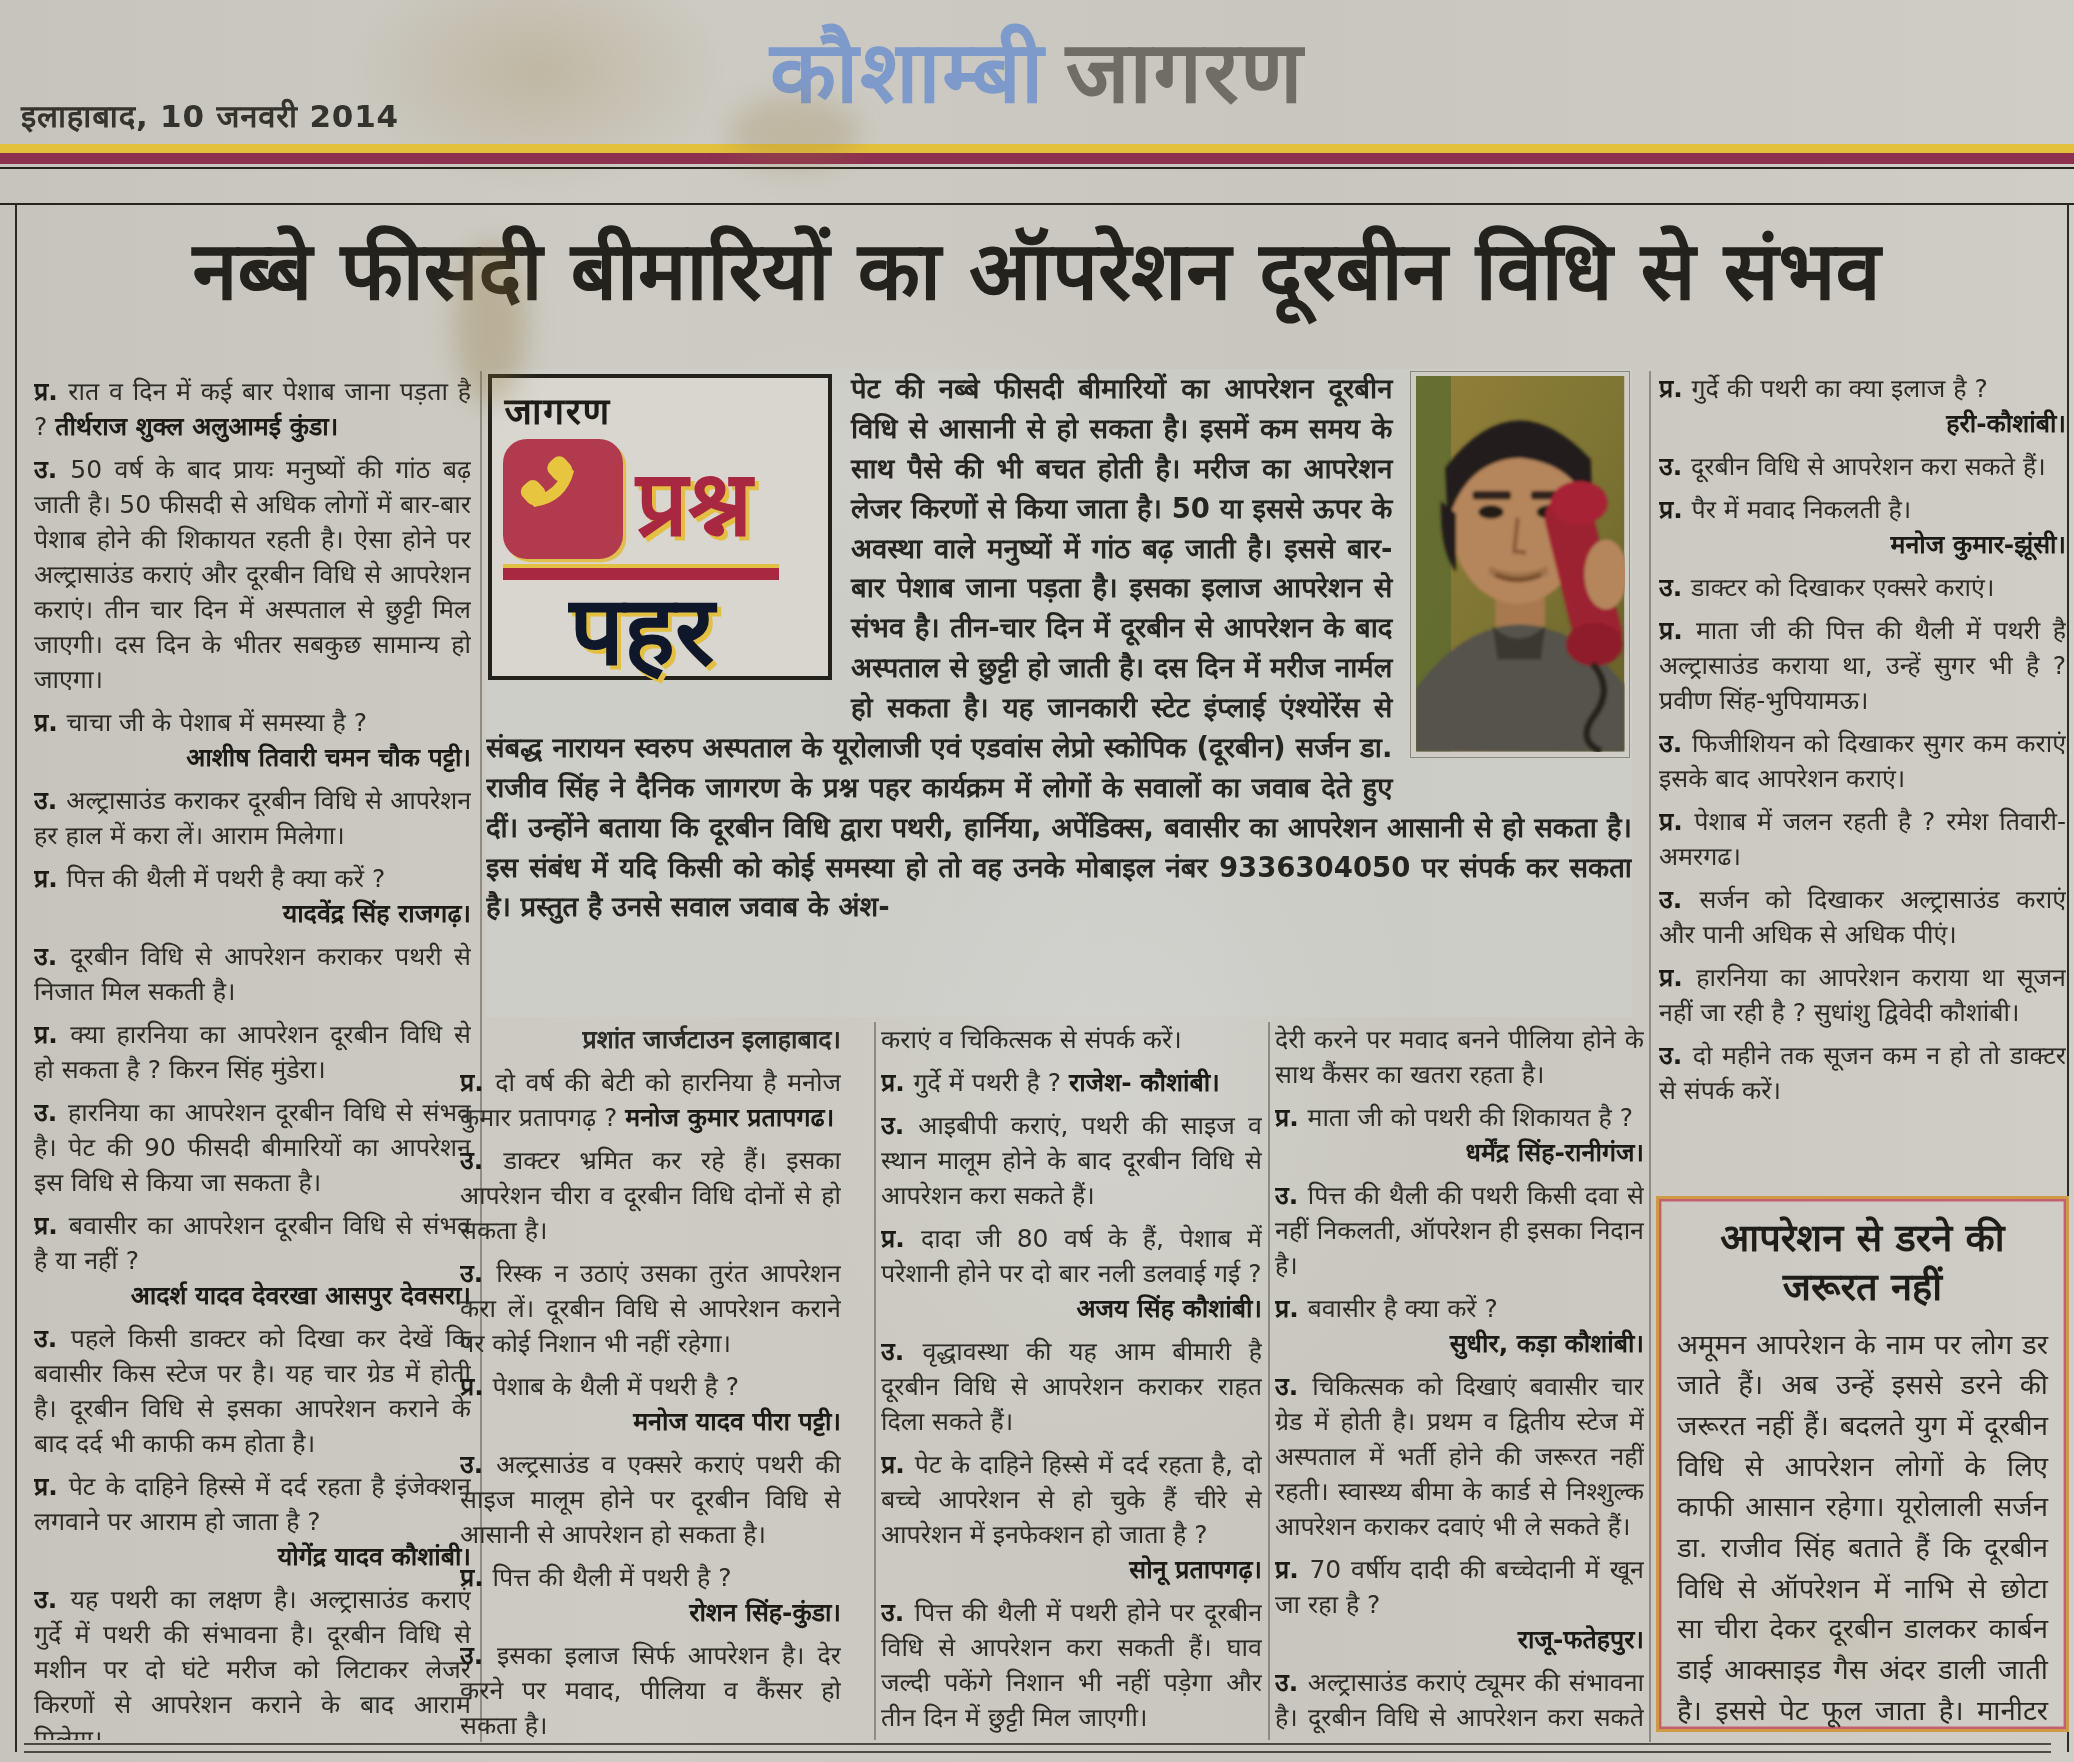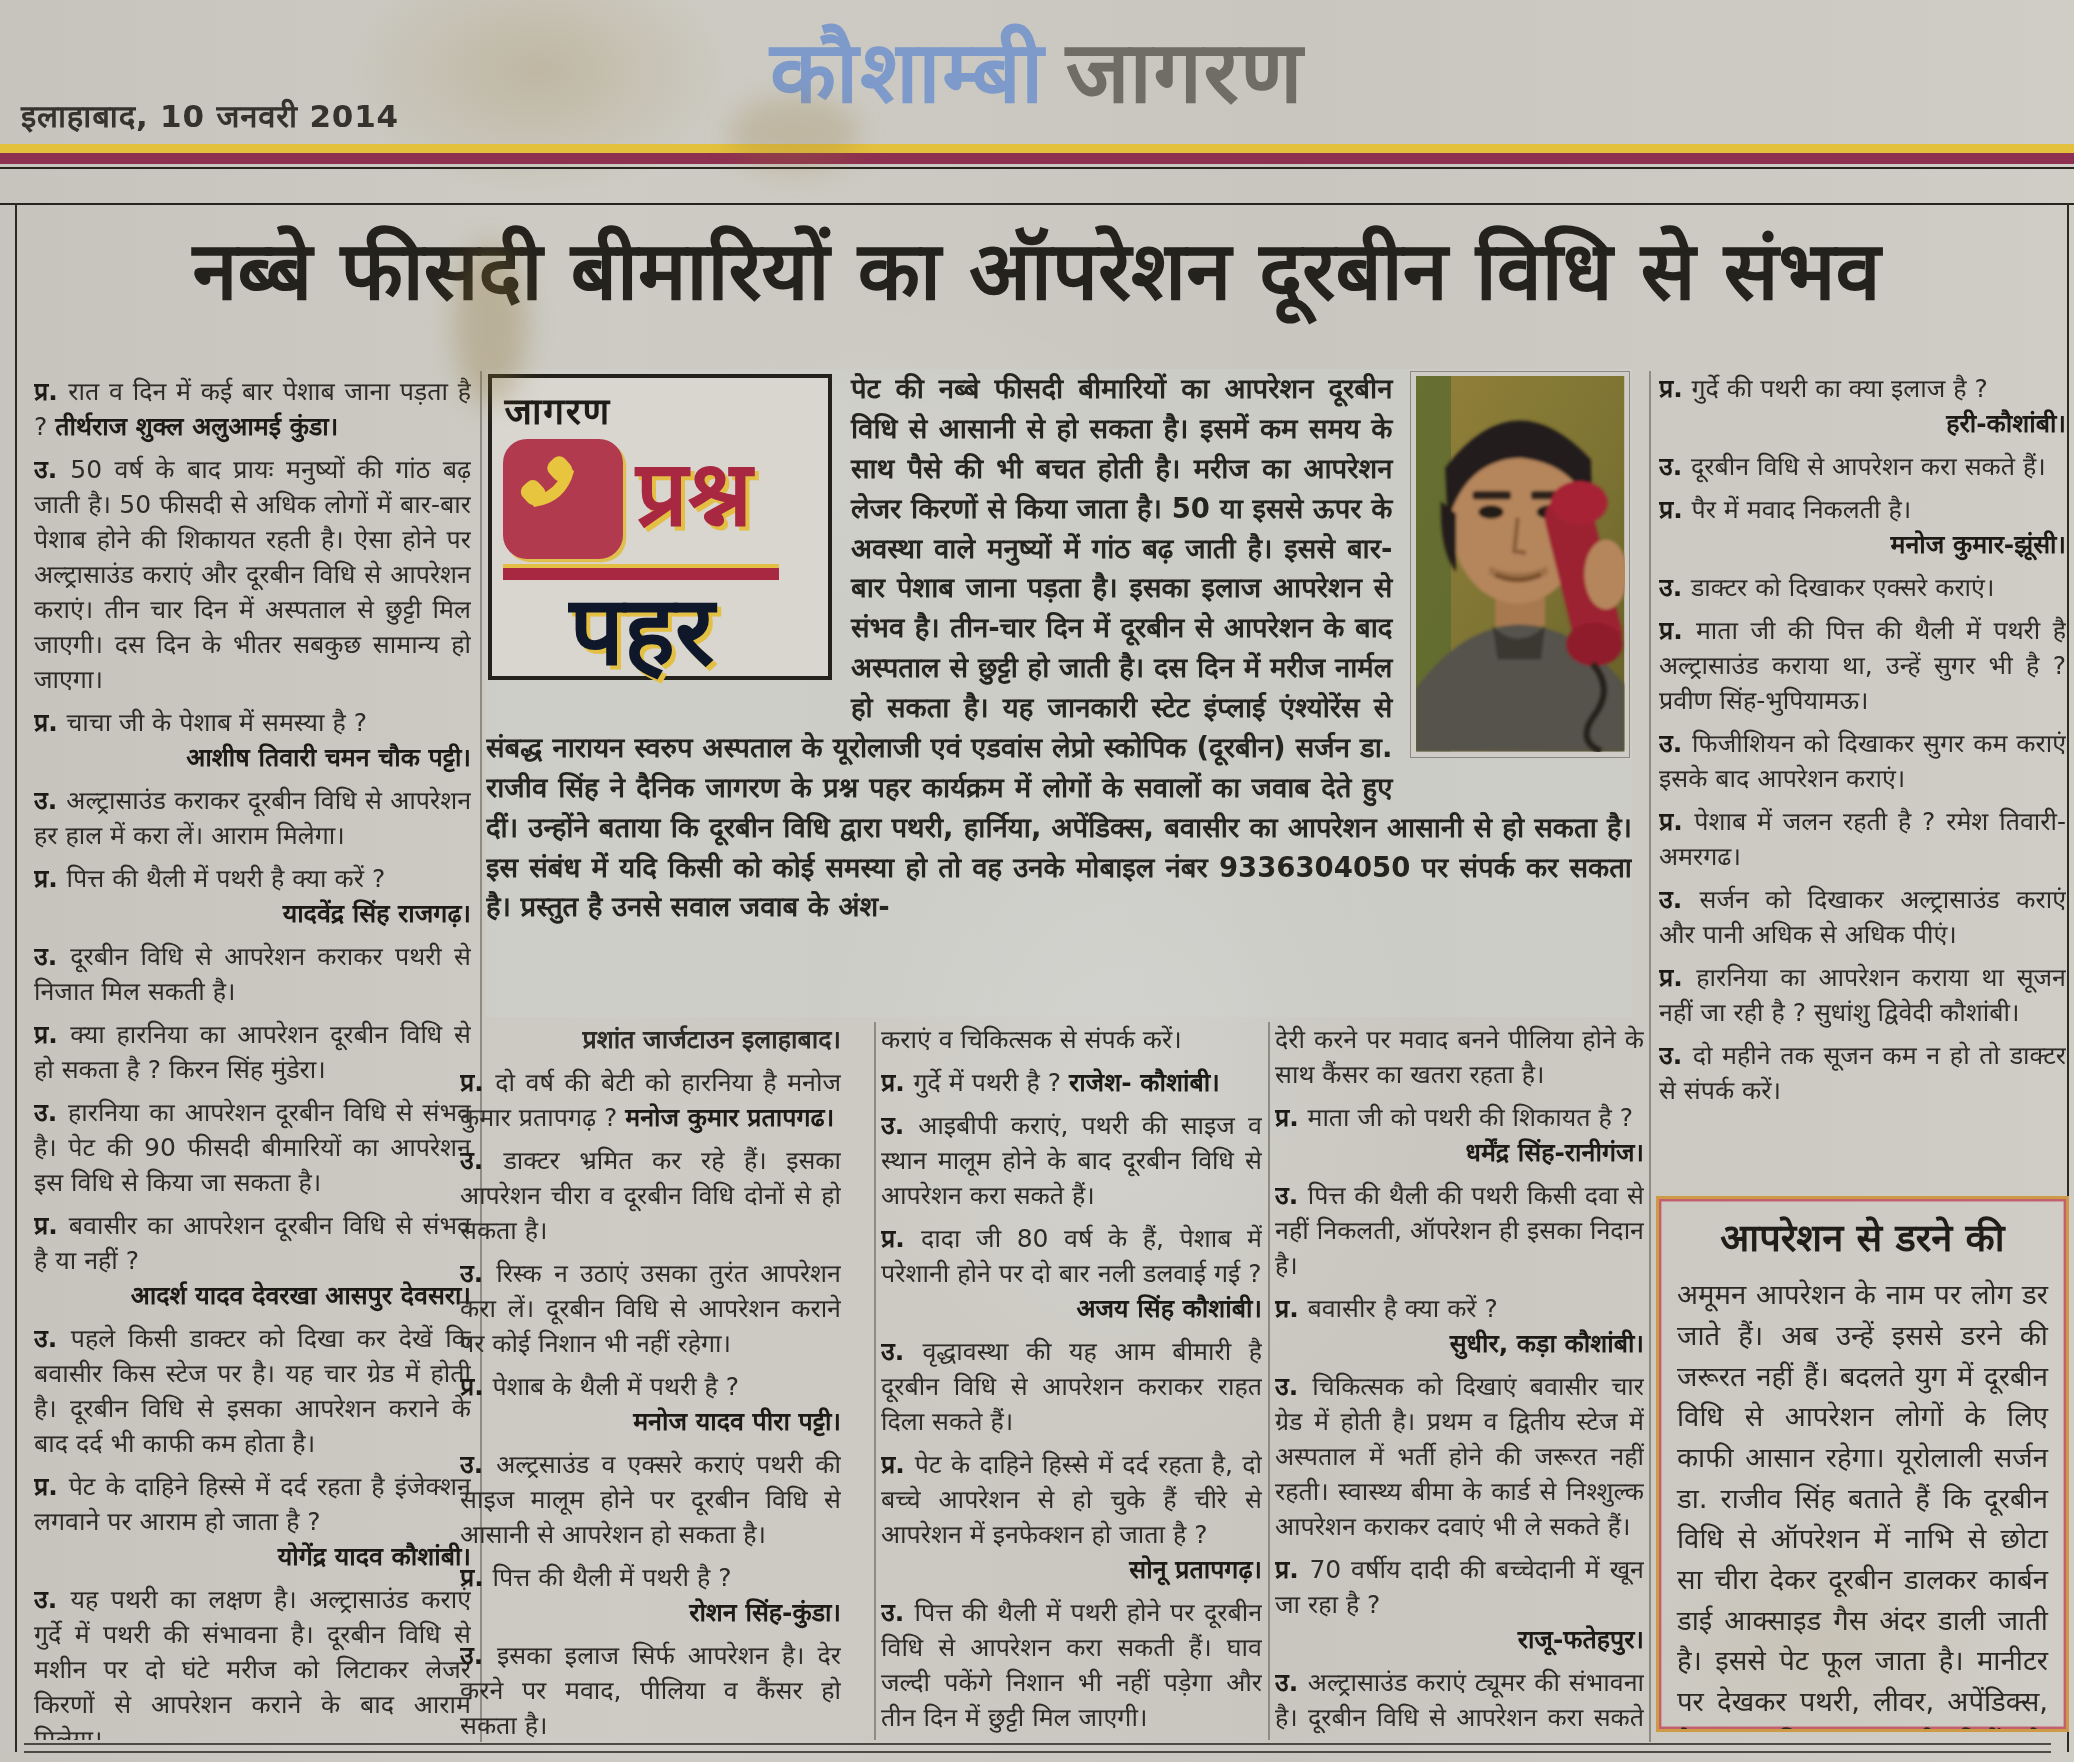--- a/index.html
+++ b/index.html
@@ -34,21 +34,21 @@
   .asker.block{display:block;text-align:right;}
   
   .mid{position:absolute;left:486px;top:369px;width:1146px;height:648px;overflow:hidden;
        background:rgba(208,211,209,.45);}
   .logobox{float:left;width:344px;height:306px;border:4px solid #23211c;margin:4.9px 19.4px 9.7px 1.6px;
        background:#d8d6cf;position:relative;box-sizing:border-box;}
   .logo-brand{font-size:37px;font-weight:700;color:#1e1c18;margin:6.5px 0 0 13px;letter-spacing:1.6px;}
   .logo-row{display:flex;align-items:flex-start;padding:3.2px 6.5px 0 11.3px;}
   .phone-badge{width:120px;height:120px;background:#b13a4e;border-radius:24px;flex:0 0 auto;
        display:flex;align-items:center;justify-content:center;box-shadow:3.2px 3.2px 0 rgba(224,189,62,.9);}
-  .logo-word{font-size:91px;font-weight:700;color:#a72840;line-height:1.0;margin:9px 0 0 13px;
+  .logo-word{font-size:91px;font-weight:700;color:#a72840;line-height:1.0;margin:19px 0 0 13px;
        text-shadow:4px 4px 0 #e3c043;}
   .logo-bar{height:12px;background:#a72840;box-shadow:0 -4px 0 #e3c043;margin:9.7px 49px 0 11.3px;}
   .logo-word2{font-size:96px;font-weight:700;color:#0f172a;line-height:1.0;margin:3.2px 0 0 78px;
        text-shadow:4px 4px 0 #e3c043;display:inline-block;}
   .photo{float:right;width:220px;height:387px;margin:1.6px 1.6px 11.3px 18px;background:#cfccc5;
        border:1.6px solid #8a887f;padding:4.9px;box-sizing:border-box;}
   .photo svg{display:block;width:100%;height:100%;}
   .intro{font-size:27.5px;font-weight:700;line-height:1.45;text-align:justify;color:#262420;margin:0;}
   
   .sidebox{position:absolute;left:1656px;top:1196px;width:413px;height:536px;box-sizing:border-box;
@@ -199,20 +199,21 @@
       <p class="para"><b>उ. </b>फिजीशियन को दिखाकर सुगर कम कराएं इसके बाद आपरेशन कराएं।</p>
       <p class="para"><b>प्र. </b>पेशाब में जलन रहती है ? रमेश तिवारी-अमरगढ।</p>
       <p class="para"><b>उ. </b>सर्जन को दिखाकर अल्ट्रासाउंड कराएं और पानी अधिक से अधिक पीएं।</p>
       <p class="para"><b>प्र. </b>हारनिया का आपरेशन कराया था सूजन नहीं जा रही है ? सुधांशु द्विवेदी कौशांबी।</p>
       <p class="para"><b>उ. </b>दो महीने तक सूजन कम न हो तो डाक्टर से संपर्क करें।</p>
     </div>
 
   <div class="sidebox">
     <div class="sidebox-title">
       <span>आपरेशन से डरने की</span>
+      <span>जरूरत नहीं</span>
     </div>
     <p class="sidebox-body">अमूमन आपरेशन के नाम पर लोग डर जाते हैं। अब उन्हें इससे डरने की जरूरत नहीं हैं। बदलते युग में दूरबीन विधि से आपरेशन लोगों के लिए काफी आसान रहेगा। यूरोलाली सर्जन डा. राजीव सिंह बताते हैं कि दूरबीन विधि से ऑपरेशन में नाभि से छोटा सा चीरा देकर दूरबीन डालकर कार्बन डाई आक्साइड गैस अंदर डाली जाती है। इससे पेट फूल जाता है। मानीटर पर देखकर पथरी, लीवर, अपेंडिक्स, पेशाब सहित अन्य वीमारियों के आपरेशन किए जाते हैं। इसमें मरीज को 24 से 48 घंटे के बीच छुट्टी दे दी जाती है।</p>
   </div>
 
   <div class="stain" style="left:454px;top:243px;width:73px;height:162px;background:rgba(140,110,45,.28);"></div>
   <div class="stain" style="left:729px;top:97px;width:130px;height:73px;background:rgba(150,120,55,.22);"></div>
 
 </div>
 
 

